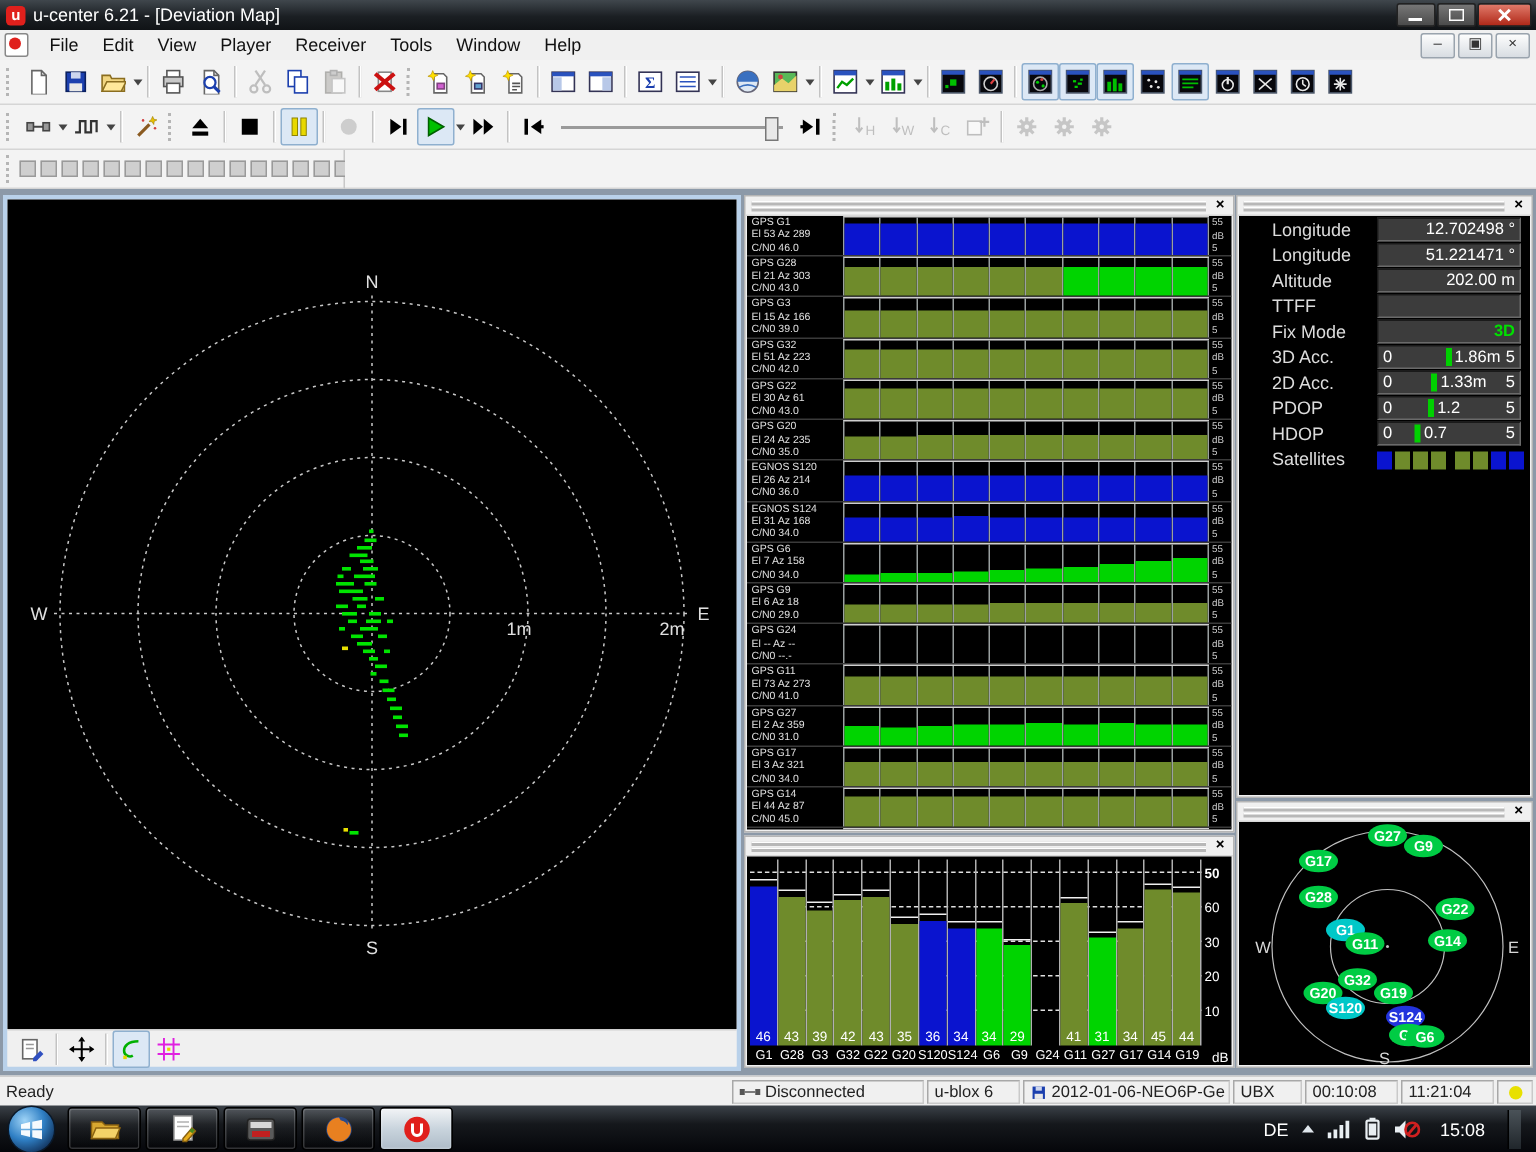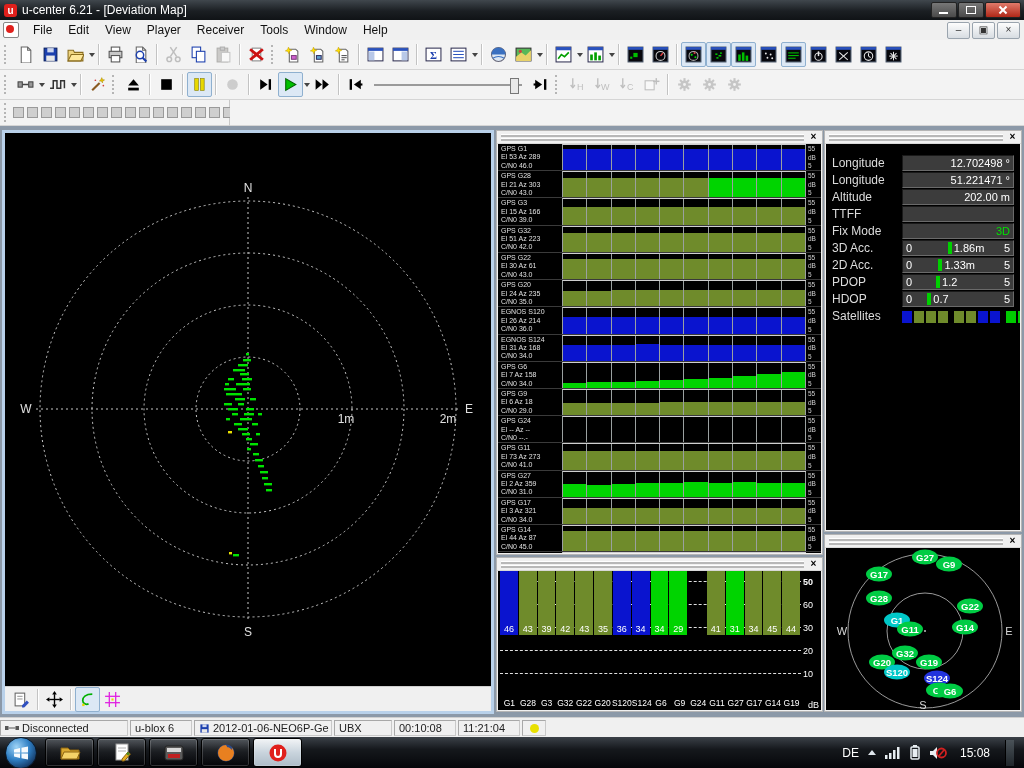--- a/index.html
+++ b/index.html
@@ -68,35 +68,35 @@
   
   #satrows{display:flex;flex-direction:column;height:100%;}
   .satrow{flex:1;display:flex;border-bottom:1px solid #3a3a3a;box-sizing:border-box;}
   .satrow .txt{width:64px;flex:none;color:#e0e0e0;font-size:7px;line-height:8.4px;padding:1px 0 0 3px;box-sizing:border-box;}
   .satrow .bars{flex:1;display:flex;border-left:1px solid #9aa0a0;border-top:1px solid #cfcfcf;box-sizing:border-box;}
   .satrow .seg{flex:1;position:relative;border-right:1px solid #9aa0a0;}
   .satrow .seg .fill{position:absolute;left:0;right:0;bottom:0;}
   .satrow .scale{width:15px;flex:none;color:#cfcfcf;font-size:6.5px;display:flex;flex-direction:column;
     justify-content:space-between;text-align:left;padding:1px 0 1px 2px;box-sizing:border-box;}
   
-  #datarows{padding:10px 6px 0 6px;}
+  #datarows{padding:0 6px 0 6px;margin-left:16px;}
   .drow{display:flex;align-items:center;height:17px;}
   .drow .lbl{width:70px;flex:none;color:#dcdcdc;font-size:12px;}
   .drow .field{flex:1;height:14px;background:#3c3c3c;border:1px solid #1a1a1a;border-bottom-color:#6a6a6a;
     border-right-color:#6a6a6a;position:relative;color:#fff;font-size:11px;line-height:14px;}
   .drow .field .val{position:absolute;right:3px;}
   .drow .field .min{position:absolute;left:3px;} .drow .field .max{position:absolute;right:3px;}
   .drow .field .mark{position:absolute;top:1px;bottom:1px;width:4px;background:#00d000;}
   .drow .field .mval{position:absolute;}
   .satboxes{display:flex;margin-top:2px;}
   .satboxes .b{width:10px;height:12px;margin-right:2px;flex:none;}
   .satboxes .gap{width:4px;flex:none;}
   
   #histwrap{position:relative;height:100%;}
-  #histbars{position:absolute;left:2px;top:2px;right:20px;bottom:13px;display:flex;align-items:center;}
+  #histbars{position:absolute;left:2px;top:2px;right:20px;bottom:13px;display:flex;}
   .hbar{flex:1;position:relative;border-right:1px solid #b0b0b0;}
   .hbar .fill{position:absolute;left:0;right:0;bottom:0;}
   .hbar .peak{position:absolute;left:0;right:0;height:1px;background:#f0f0f0;}
   .hbar .vlab{position:absolute;left:0;right:0;bottom:1px;text-align:center;color:#fff;font-size:9px;}
   .hgrid{position:absolute;left:2px;right:20px;height:0;border-top:1px dashed #e0e0e0;}
   .hglab{position:absolute;right:2px;width:16px;color:#fff;font-size:9px;text-align:left;}
   #histx{position:absolute;left:2px;right:20px;bottom:0;height:12px;display:flex;}
   #histx .xl{flex:1;text-align:center;color:#fff;font-size:8.5px;overflow:visible;white-space:nowrap;}
   #histdb{position:absolute;right:2px;bottom:0;color:#fff;font-size:9px;}
   
@@ -1500,21 +1500,21 @@
         </div>
         <div class="drow">
           <div class="lbl">TTFF</div>
           <div class="field">
             <span class="val"></span>
           </div>
         </div>
         <div class="drow">
           <div class="lbl">Fix Mode</div>
           <div class="field">
-            <span class="val" style="color: rgb(0, 224, 0);">3D</span>
+            <span class="val" style="color: rgb(0, 224, 0); font-weight: bold;">3D</span>
           </div>
         </div>
         <div class="drow">
           <div class="lbl">3D Acc.</div>
           <div class="field">
             <span class="min">0</span>
             <span class="max">5</span>
             <span class="mark" style="left: 44.736px;"></span>
             <span class="mval" style="left: 50.736px;">1.86m</span>
           </div>
@@ -1758,20 +1758,21 @@
         </g>
         <g>
           <ellipse cx="124" cy="143" rx="13" ry="7.5" fill="#00cc44"></ellipse>
           <text x="124" y="146.5" fill="#fff" text-anchor="middle" font-size="9.5" font-weight="bold" font-family="Liberation Sans, sans-serif">G6</text>
         </g>
       </svg>
     </div>
 </div>
 
 <div id="statusbar">
+  <div class="ready">Ready</div>
   <div class="sbox" style="width:128px;">
     <span class="sb-ico">
         <svg width="14" height="10" viewBox="0 0 14 10">
           <rect x="0" y="3" width="3.5" height="4" fill="#555"></rect>
           <line x1="3.5" y1="5" x2="10.5" y2="5" stroke="#555"></line>
           <rect x="10.5" y="3" width="3.5" height="4" fill="#555"></rect>
         </svg>
       </span>
     <span>Disconnected</span>
   </div>
@@ -1781,21 +1782,21 @@
   <div class="sbox" style="width:138px;">
     <span class="sb-ico">
         <svg width="11" height="11" viewBox="0 0 16 16">
           <rect x="2" y="2" width="12" height="12" fill="#1b3fae"></rect>
           <rect x="5" y="2" width="6" height="4" fill="#cdd6ee"></rect>
           <rect x="4" y="9" width="8" height="5" fill="#e8e8e8"></rect>
         </svg>
       </span>
     <span>2012-01-06-NEO6P-Ge</span>
   </div>
-  <div class="sbox" style="width:58px;">
+  <div class="sbox" style="width:46px;">
       <span>UBX</span>
     </div>
   <div class="sbox" style="width:62px;">
       <span>00:10:08</span>
     </div>
   <div class="sbox" style="width:62px;">
       <span>11:21:04</span>
     </div>
   <div class="sbox" style="width:24px;justify-content:center;">
     <span id="sb-dot" style="width: 9px; height: 9px; border-radius: 50%; display: inline-block; background: rgb(232, 224, 0);"></span>

